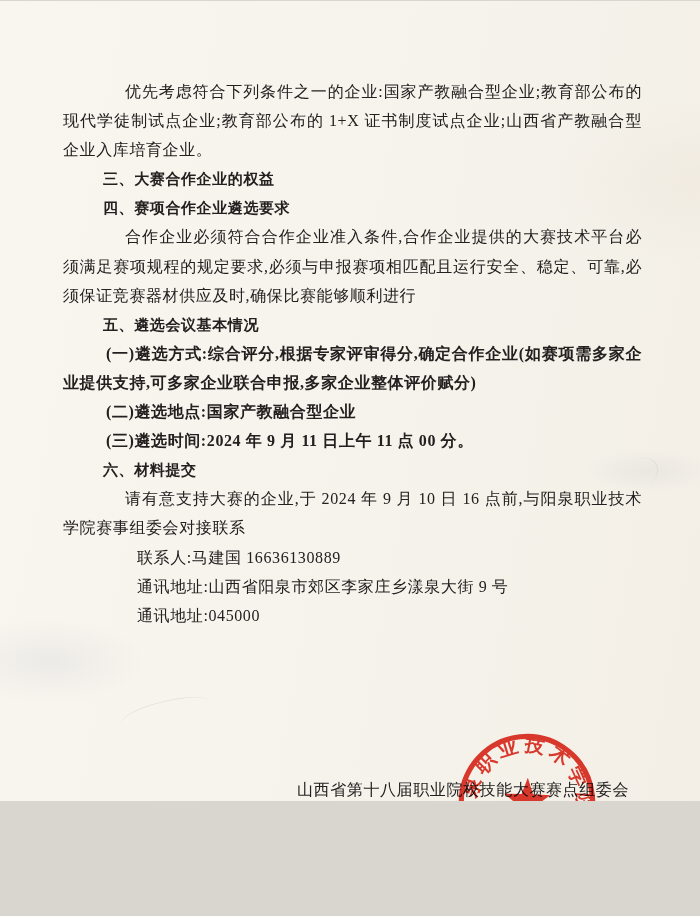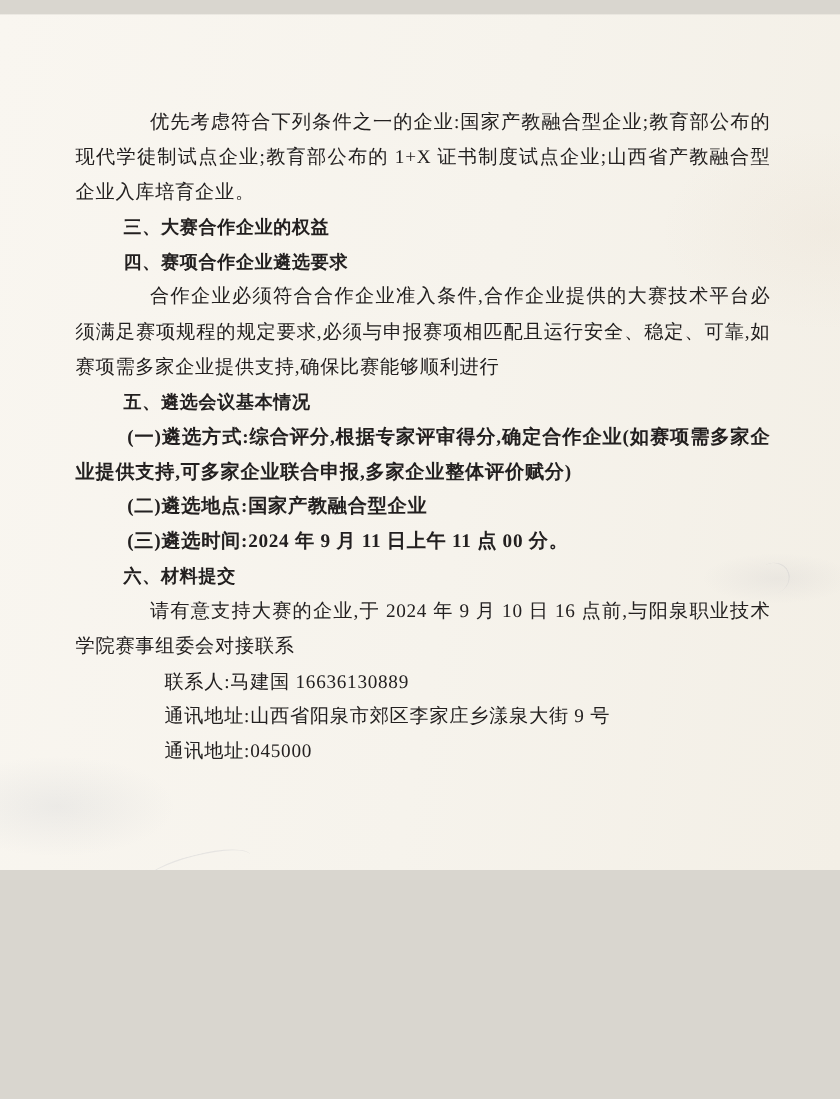--- a/index.html
+++ b/index.html
@@ -1,19 +1,19 @@
 <!DOCTYPE html>
 <html><head>
 <meta charset="utf-8">
 <style>
   html,body{margin:0;padding:0;background:#d9d6cf;}
   .page{
     position:relative;
-    width:700px;height:713px;
-    margin:12px auto;
+    width:700px;height:800px;
+    margin:1px auto;
     background:linear-gradient(100deg,#f9f6f0 0%,#f6f3ec 55%,#f3efe6 100%);
     overflow:hidden;
     font-family:"Liberation Serif","DejaVu Serif",serif;
     color:#232020;
   }
   
   .page::before{
     content:"";position:absolute;inset:0;pointer-events:none;
     background:
       radial-gradient(140px 60px at 48px 660px, rgba(130,140,160,0.10), transparent 70%),
@@ -72,21 +72,21 @@
 </style>
 </head>
 <body>
 
 <div class="page">
 
   <div class="textbody" id="paragraphs">
       <p class="line body-first">优先考虑符合下列条件之一的企业:国家产教融合型企业;教育部公布的现代学徒制试点企业;教育部公布的 1+X 证书制度试点企业;山西省产教融合型企业入库培育企业。</p>
       <p class="line heading">三、大赛合作企业的权益</p>
       <p class="line heading">四、赛项合作企业遴选要求</p>
-      <p class="line body">合作企业必须符合合作企业准入条件,合作企业提供的大赛技术平台必须满足赛项规程的规定要求,必须与申报赛项相匹配且运行安全、稳定、可靠,如赛项需多家企业提供支持,确保比赛能够顺利进行</p>
+      <p class="line body">合作企业必须符合合作企业准入条件,合作企业提供的大赛技术平台必须满足赛项规程的规定要求,必须与申报赛项相匹配且运行安全、稳定、可靠,必须保证竞赛器材供应及时,确保比赛能够顺利进行</p>
       <p class="line heading">五、遴选会议基本情况</p>
       <p class="line sub">(一)遴选方式:综合评分,根据专家评审得分,确定合作企业(如赛项需多家企业提供支持,可多家企业联合申报,多家企业整体评价赋分)</p>
       <p class="line sub">(二)遴选地点:国家产教融合型企业</p>
       <p class="line sub">(三)遴选时间:2024 年 9 月 11 日上午 11 点 00 分。</p>
       <p class="line heading">六、材料提交</p>
       <p class="line body">请有意支持大赛的企业,于 2024 年 9 月 10 日 16 点前,与阳泉职业技术学院赛事组委会对接联系</p>
       <p class="line contact">联系人:马建国 16636130889</p>
       <p class="line contact">通讯地址:山西省阳泉市郊区李家庄乡漾泉大街 9 号</p>
       <p class="line contact">通讯地址:045000</p>
     </div>

